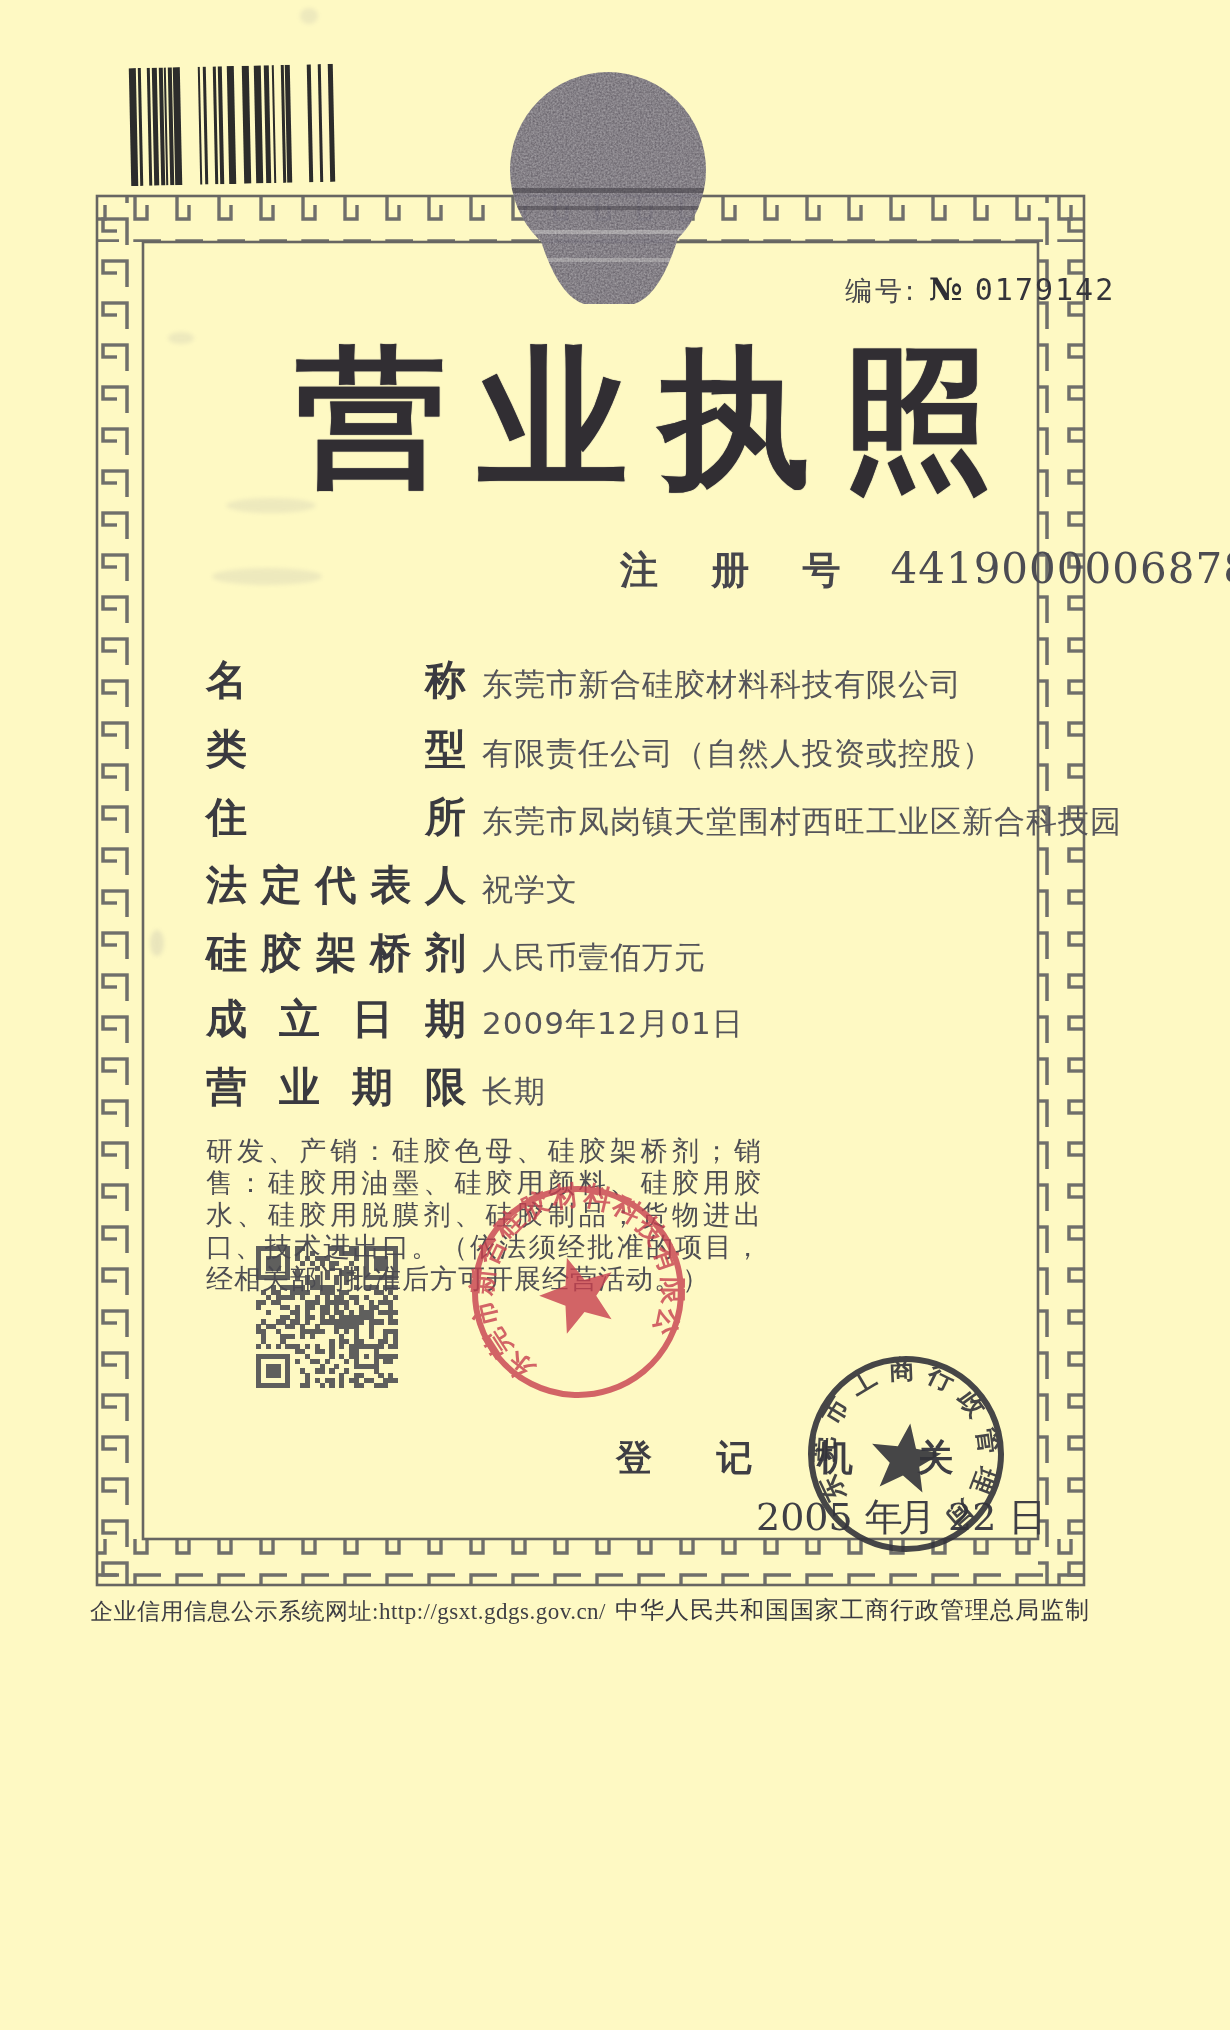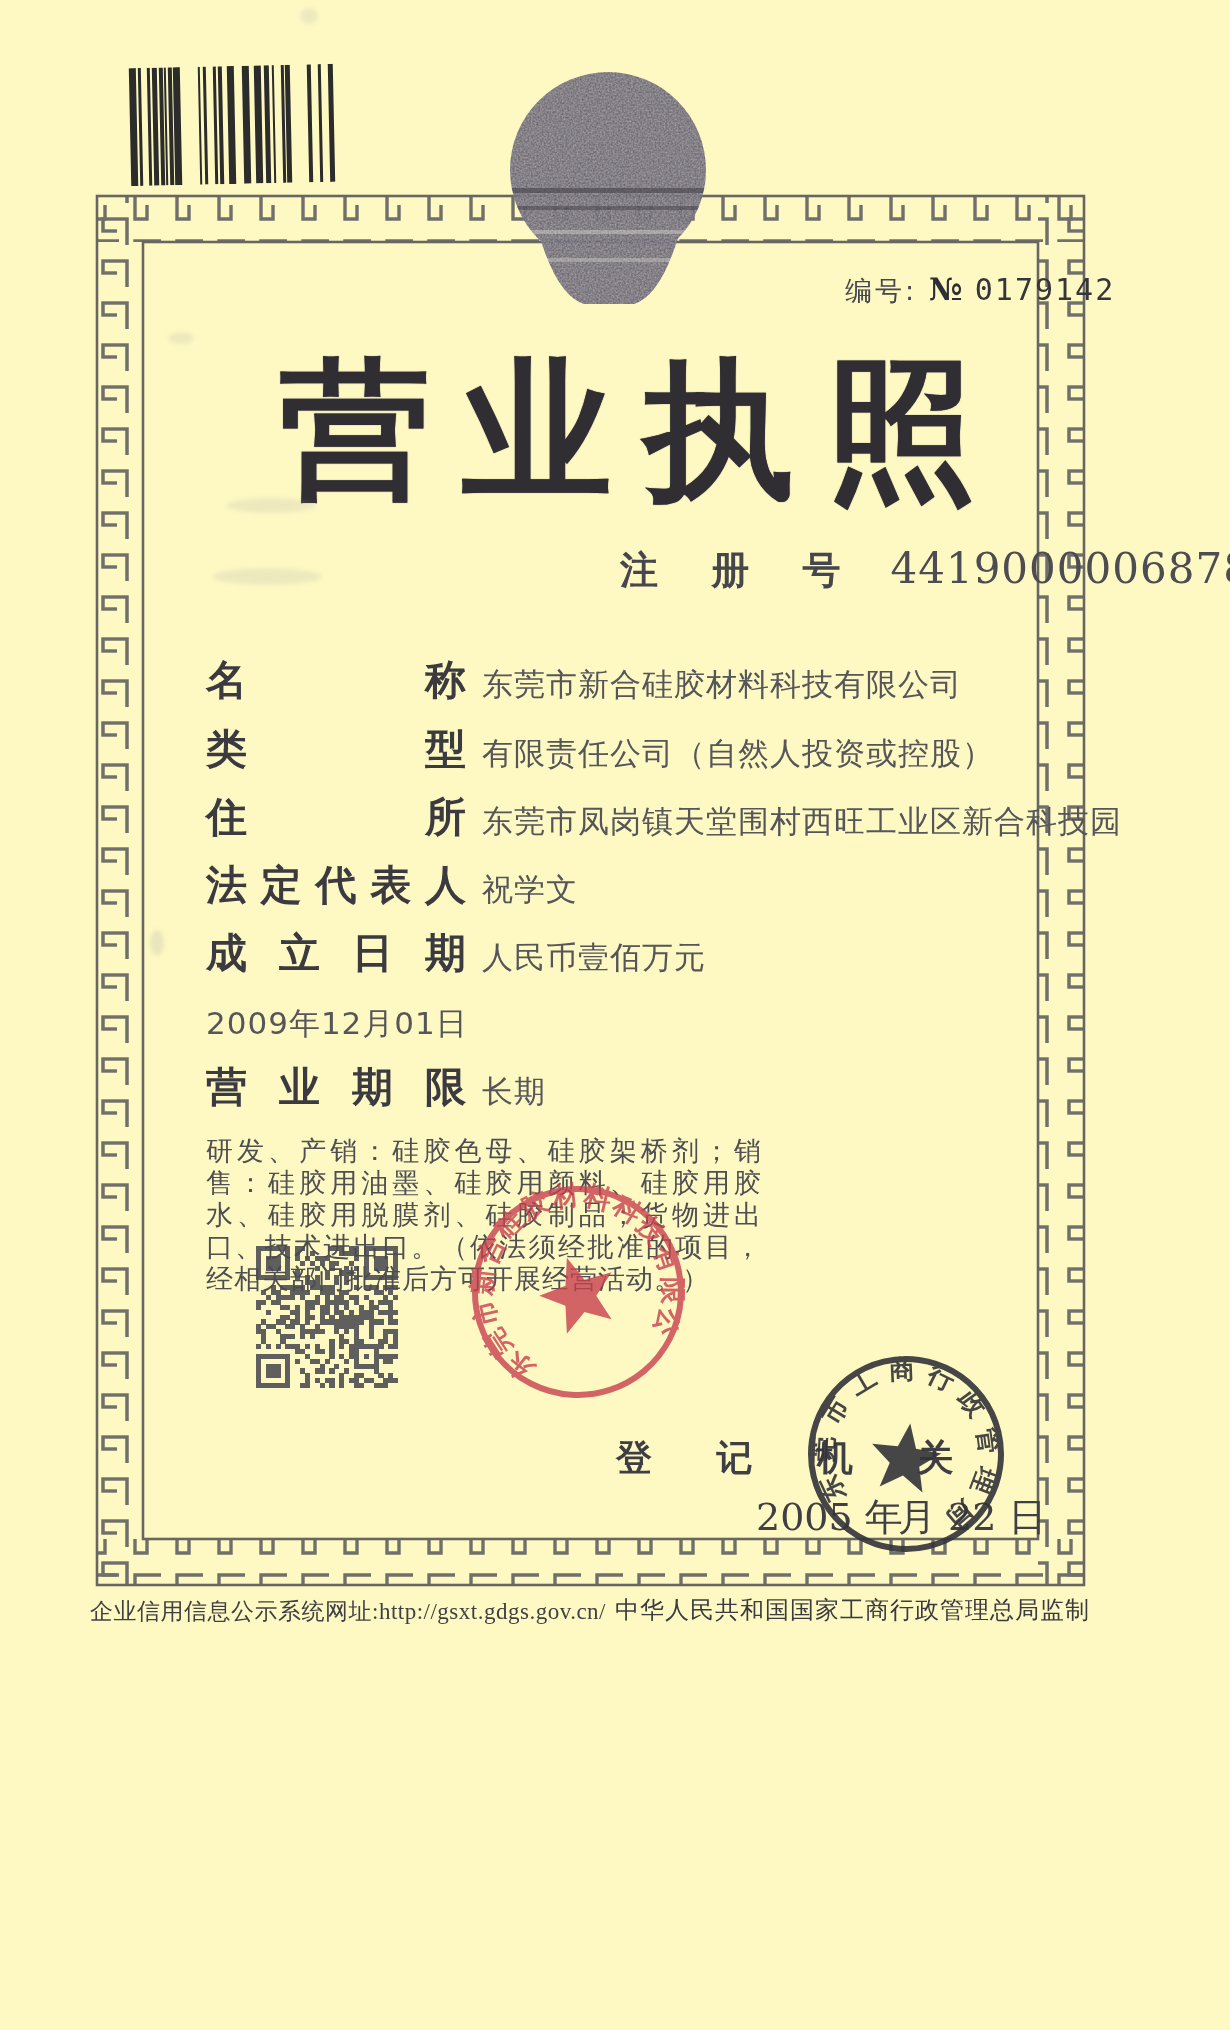--- a/index.html
+++ b/index.html
@@ -14,24 +14,23 @@
   .qr{position:absolute;left:256px;top:1246px;width:142px;height:142px;opacity:.88;}
   
   .frame{position:absolute;left:0;top:0;width:1230px;height:2030px;pointer-events:none;opacity:.85;}
   
   .serial{position:absolute;left:845px;top:248px;display:flex;align-items:baseline;gap:12px;white-space:nowrap;}
   .serial .lbl{font-size:27px;letter-spacing:3px;color:#46464c;}
   .serial .nomark{font-family:"DejaVu Serif",serif;font-weight:700;font-size:31px;color:#2e2e34;}
   .serial .num{font-family:"DejaVu Sans Mono",monospace;font-size:30px;letter-spacing:2px;color:#35353b;margin-top:24px;}
   
   .title{
-    position:absolute;left:280px;top:338px;font-size:150px;line-height:160px;
+    position:absolute;left:296px;top:338px;font-size:150px;line-height:160px;
     font-weight:800;letter-spacing:32px;color:#312e33;white-space:nowrap;
     text-shadow:0 0 1px #4a464c;
-    margin-top:12px;
   }
   
   .regrow{position:absolute;left:620px;top:544px;display:flex;align-items:baseline;gap:30px;white-space:nowrap;}
   .regrow .rlabel{font-size:38px;letter-spacing:20px;color:#46464c;font-weight:600;}
   .regrow .rvalue{font-family:"DejaVu Serif",serif;font-size:42px;letter-spacing:1px;color:#4c4c52;}
   
   .fields{position:absolute;left:206px;top:0;width:830px;}
   .row{position:absolute;left:0;display:flex;align-items:flex-start;gap:16px;margin-top:42px;}
   .flabel{
     width:260px;flex:0 0 260px;font-size:41px;font-weight:600;color:#3a3a40;
@@ -158,24 +157,25 @@
     </div>
     <div class="row" style="top:751px">
       <div class="flabel">住所</div>
       <div class="fvalue">东莞市凤岗镇天堂围村西旺工业区新合科技园</div>
     </div>
     <div class="row" style="top:819px">
       <div class="flabel">法定代表人</div>
       <div class="fvalue">祝学文</div>
     </div>
     <div class="row" style="top:887px">
+      <div class="flabel">硅胶架桥剂</div>
+      <div class="fvalue">人民币壹佰万元</div>
+    </div>
+    <div class="row" style="top:953px">
       <div class="flabel">成立日期</div>
-      <div class="fvalue">人民币壹佰万元</div>
-    </div>
-    <div class="row" style="top:953px">
       <div class="fvalue">2009年12月01日</div>
     </div>
     <div class="row" style="top:1021px">
       <div class="flabel">营业期限</div>
       <div class="fvalue">长期</div>
     </div>
     <div class="row" style="top:1087px">
       <div class="fvalue scope">研发、产销：硅胶色母、硅胶架桥剂；销售：硅胶用油墨、硅胶用颜料、硅胶用胶水、硅胶用脱膜剂、硅胶制品；货物进出口、技术进出口。（依法须经批准的项目，经相关部门批准后方可开展经营活动。）</div>
     </div>
   </div>

